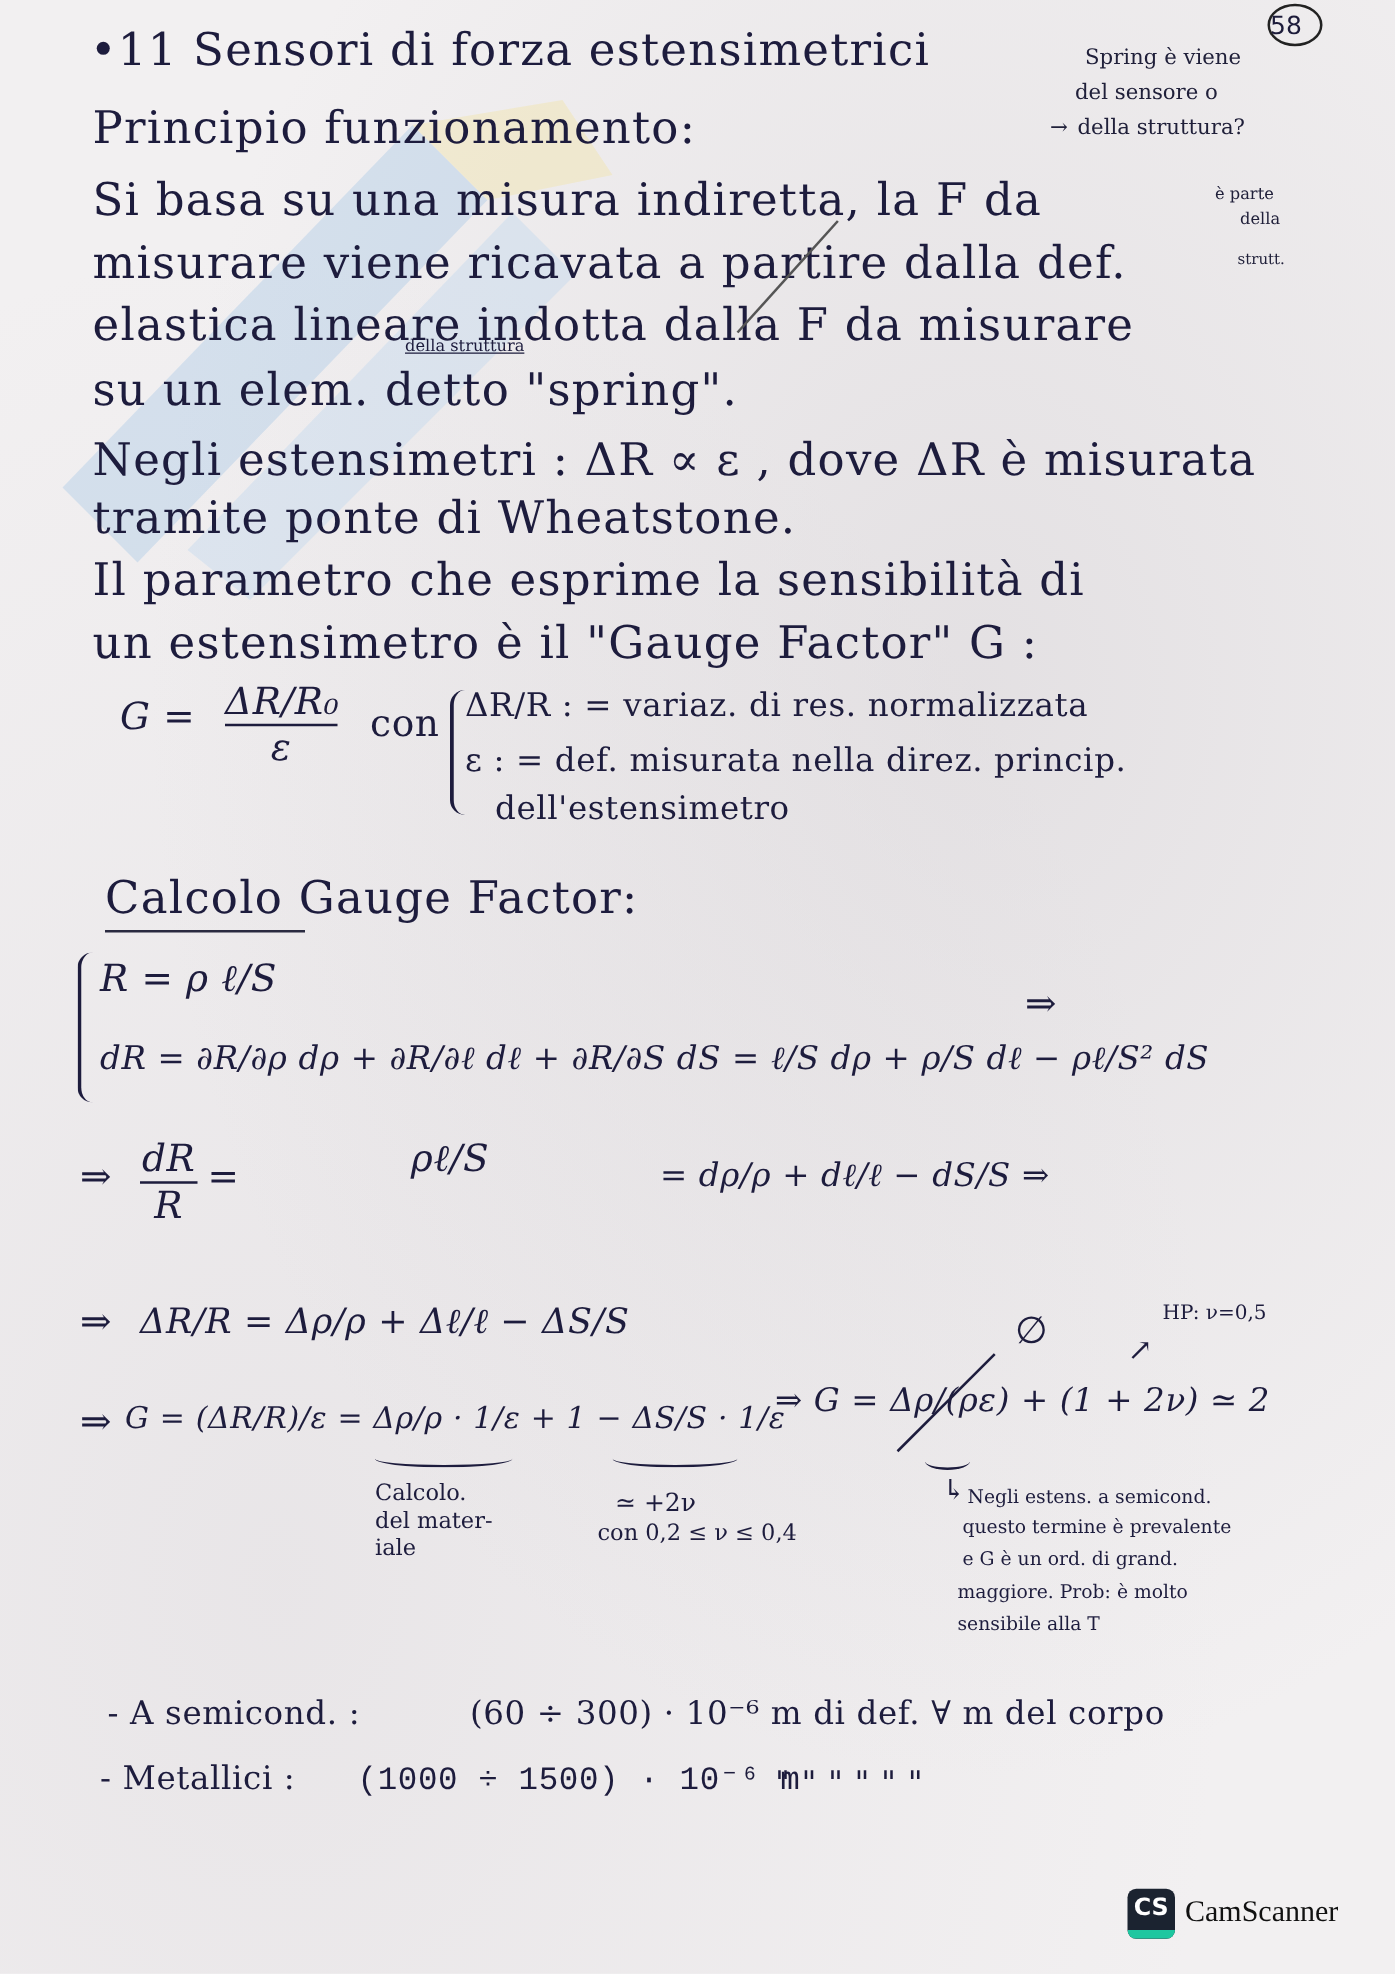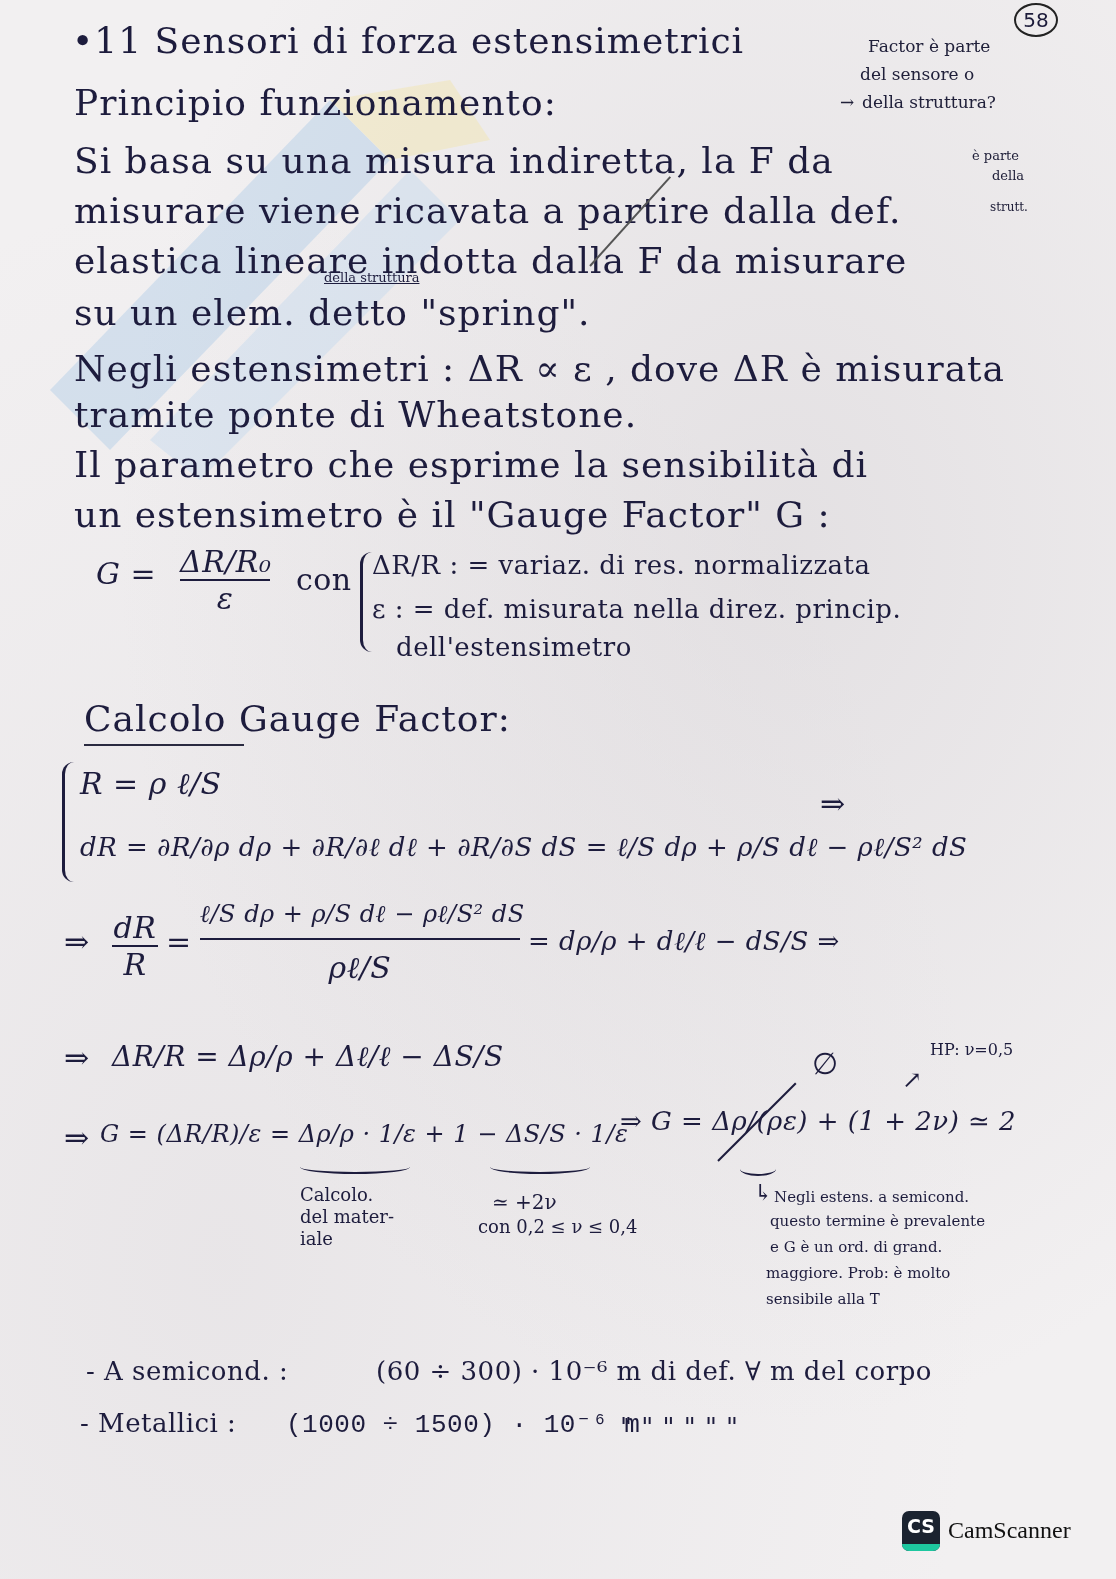--- a/index.html
+++ b/index.html
@@ -21,21 +21,21 @@
     pointer-events: none; opacity: 0.35;
   }
   .hw { position: absolute; white-space: nowrap; font-family: "DejaVu Serif", serif; color: #1d1c3d; }
   .big { font-size: 36px; letter-spacing: 1px; }
   .med { font-size: 30px; letter-spacing: 0.5px; }
   .sm { font-size: 18px; }
   .xs { font-size: 15px; }
   .note { color: #20203a; }
   .page-num {
     position: absolute; left: 1014px; top: 3px; width: 40px; height: 30px;
-    border: 2px solid #222; border-radius: 50%; text-align: center;
+    border: 2px solid #222; border-radius: 50%; 
     font-size: 20px; line-height: 30px; font-family: "DejaVu Sans", sans-serif;
   }
   .math { font-family: "DejaVu Serif", serif; font-style: italic; }
   .brace-l {
     position: absolute; border-left: 3px solid #1d1c3d; border-radius: 12px 0 0 12px;
   }
   .underbrace {
     position: absolute; height: 12px; border-bottom: 2px solid #1d1c3d;
     border-radius: 0 0 50% 50%;
   }
@@ -63,21 +63,21 @@
   <svg class="watermark" viewBox="0 0 520 420">
     <polygon points="20,330 300,40 360,100 80,390" fill="#9fc4e6"></polygon>
     <polygon points="300,40 420,20 460,80 360,100" fill="#f3e39a"></polygon>
     <polygon points="120,380 380,110 430,160 170,420" fill="#b9d5ef"></polygon>
   </svg>
 
   <div class="page-num">58</div>
 
   <div class="hw big" style="left:72px; top:20px;">•11 Sensori di forza estensimetrici</div>
 
-  <div class="hw xs note" style="left:868px; top:36px; font-size:17px;">Factor è parte</div>
+  <div class="hw xs note" style="left:868px; top:36px; font-size:17px;">Spring è viene</div>
   <div class="hw xs note" style="left:860px; top:64px; font-size:17px;">del sensore o</div>
   <div class="hw xs note" style="left:840px; top:92px; font-size:17px;">→</div>
   <div class="hw xs note" style="left:862px; top:92px; font-size:17px;">della struttura?</div>
   <div class="hw xs note" style="left:972px; top:148px; font-size:13px;">è parte</div>
   <div class="hw xs note" style="left:992px; top:168px; font-size:13px;">della</div>
   <div class="hw xs note" style="left:990px; top:200px; font-size:12px;">strutt.</div>
 
   <div class="hw big" style="left:74px; top:82px;">Principio funzionamento:</div>
   <div class="hw big" style="left:74px; top:140px;">Si basa su una misura indiretta, la F da</div>
   <div class="hw big" style="left:74px; top:190px;">misurare viene ricavata a partire dalla def.</div>
@@ -110,21 +110,20 @@
   <div class="hw med" style="left:820px; top:786px;">⇒</div>
   <div class="hw med math" style="left:80px; top:832px; font-size:26px;">dR = ∂R/∂ρ dρ + ∂R/∂ℓ dℓ + ∂R/∂S dS = ℓ/S dρ + ρ/S dℓ − ρℓ/S² dS</div>
 
   <div class="hw med" style="left:64px; top:924px;">⇒</div>
   <div class="hw" style="left:112px; top:910px; width:46px; text-align:center;">
     <div class="med math" style="border-bottom:2px solid #1d1c3d;">dR</div>
     <div class="med math">R</div>
   </div>
   <div class="hw med" style="left:166px; top:924px;">=</div>
   <div class="hw" style="left:200px; top:900px; width:320px; text-align:center;">
-    <div class="med math" style="font-size:24px; border-bottom:2px solid #1d1c3d; padding-bottom:10px;">ℓ/S dρ + ρ/S dℓ − ρℓ/S² dS</div>
     <div class="med math" style="padding-top:10px;">ρℓ/S</div>
   </div>
   <div class="hw med math" style="left:528px; top:926px; font-size:26px;">= dρ/ρ + dℓ/ℓ − dS/S ⇒</div>
 
   <div class="hw med" style="left:64px; top:1040px;">⇒</div>
   <div class="hw med math" style="left:112px; top:1040px; font-size:28px;">ΔR/R = Δρ/ρ + Δℓ/ℓ − ΔS/S</div>
 
   <div class="hw med" style="left:64px; top:1120px;">⇒</div>
   <div class="hw med math" style="left:100px; top:1120px; font-size:24px;">G = (ΔR/R)/ε = Δρ/ρ · 1/ε + 1 − ΔS/S · 1/ε</div>
   <div class="hw med math" style="left:620px; top:1106px; font-size:26px;">⇒ G = Δρ/(ρε) + (1 + 2ν) ≃ 2</div>

